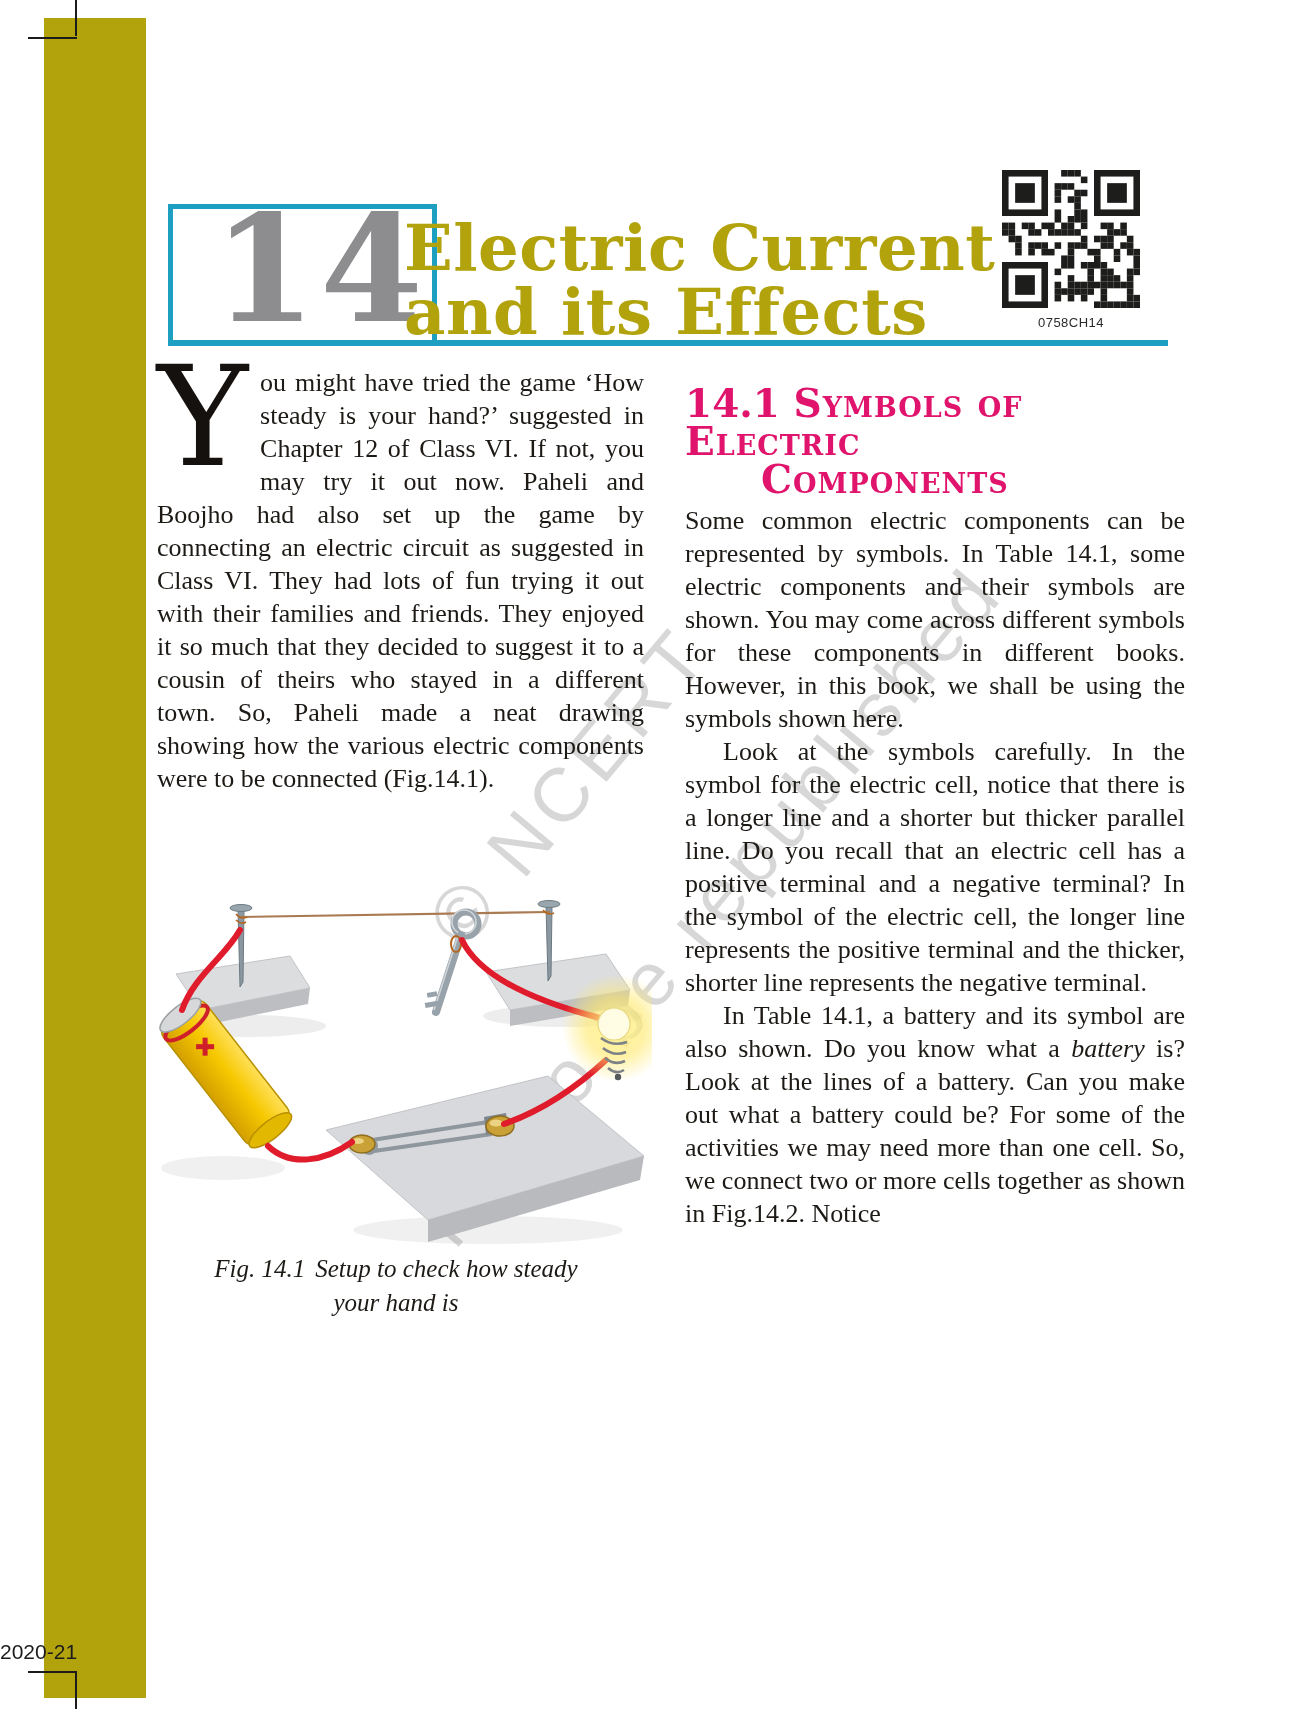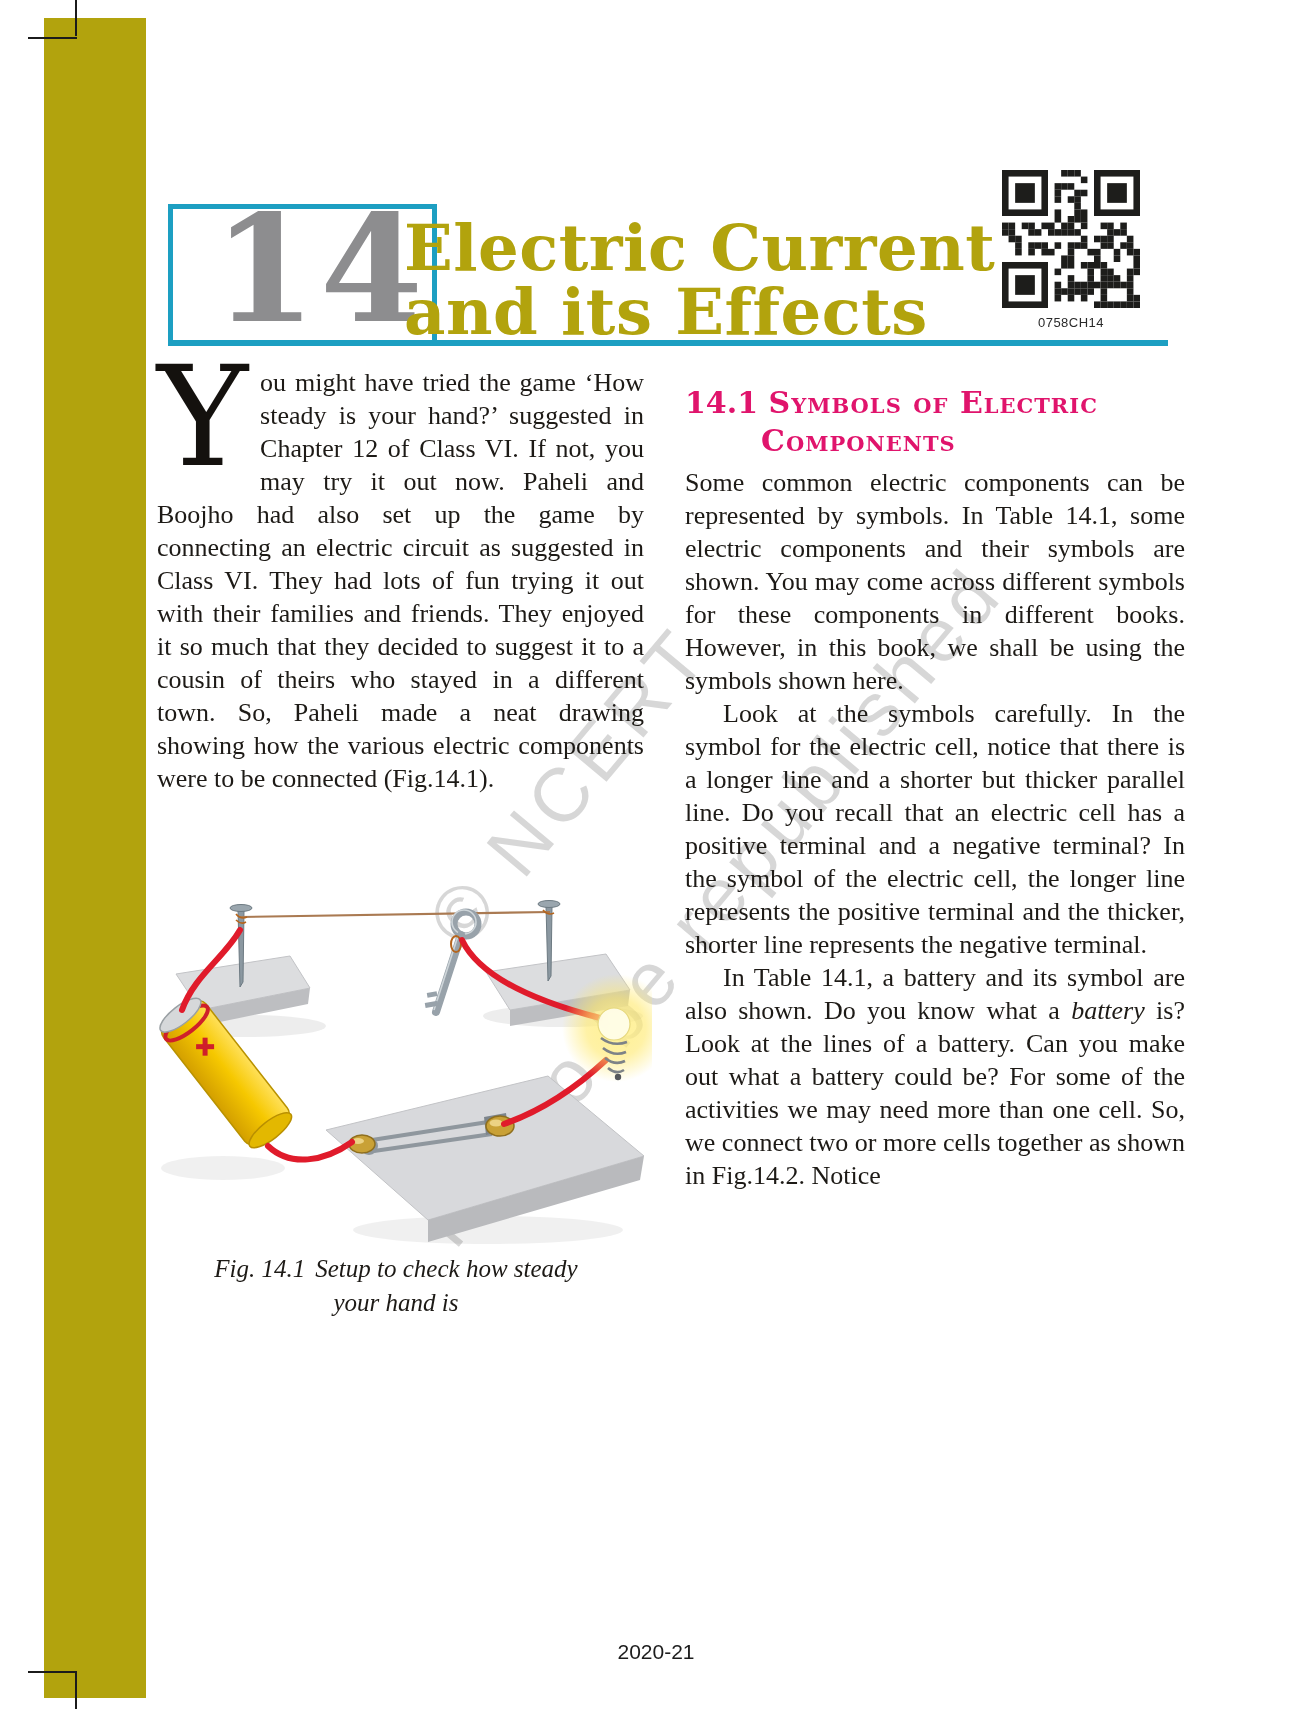--- a/index.html
+++ b/index.html
@@ -55,35 +55,35 @@
   .indent { text-indent:38px; }
 
   .dropcap {
     float:left; font-family:"DejaVu Serif","Liberation Serif",serif;
     font-size:138px; line-height:96px; height:99px; margin:4px 12px 0 0;
     color:#14110e;
   }
 
   .section-heading {
     margin:0 0 6px 0; font-family:"DejaVu Serif","Liberation Serif",serif;
-    font-weight:bold; font-size:30px; line-height:38px; color:var(--pink,#e0146c);
+    font-weight:bold; font-size:39px; line-height:38px; color:var(--pink,#e0146c);
     text-align:left;
   }
   .section-heading .sc { font-variant:small-caps; letter-spacing:1px; }
   .section-heading .hline2 { display:inline-block; margin-left:76px; }
 
   .figure-wrap { position:absolute; left:148px; top:878px; width:504px; height:372px; z-index:1; }
   .fig-caption {
     position:absolute; left:166px; top:1252px; width:460px; z-index:1;
     text-align:center; font-style:italic; font-size:25px; line-height:34px; color:#1d1a16;
   }
   .fig-caption .cap-label { font-weight:normal; margin-right:10px; }
   .left-para2 { position:absolute; left:157px; top:1348px; width:487px; z-index:1; }
 
-  .footer { position:absolute; left:0; right:0; top:1640px; text-align:center;
+  .footer { position:absolute; left:0; right:0; top:1640px; text-align:left;
             font-family:"Liberation Sans","DejaVu Sans",sans-serif;
             font-size:21px; color:#1c1c1c; z-index:1; }
 </style>
 </head>
 <body>
 
 <div class="page">
 
   <div class="spine"></div>
   <div class="crop v-top"></div>

